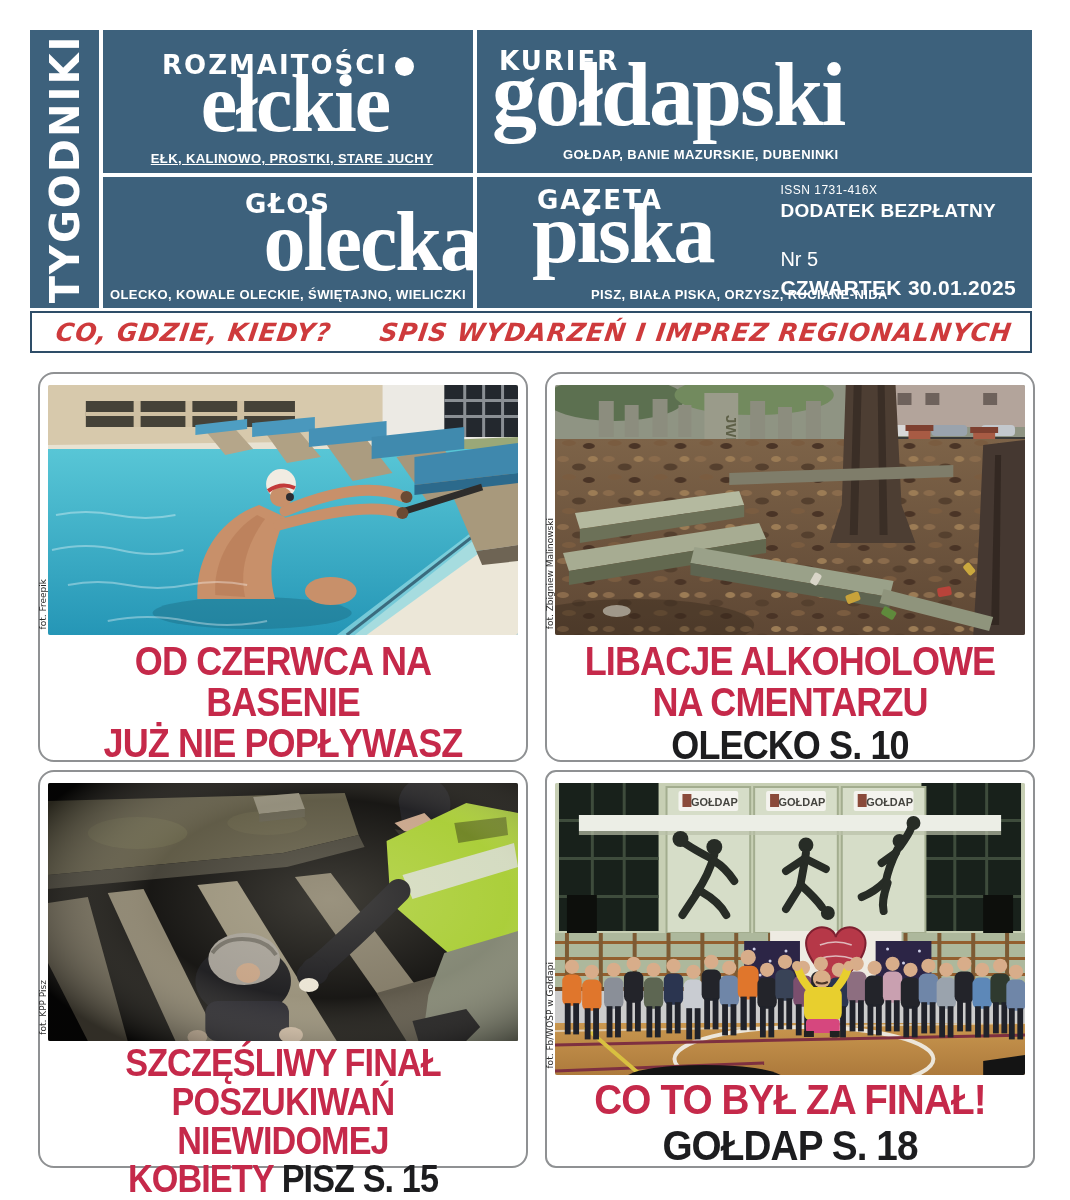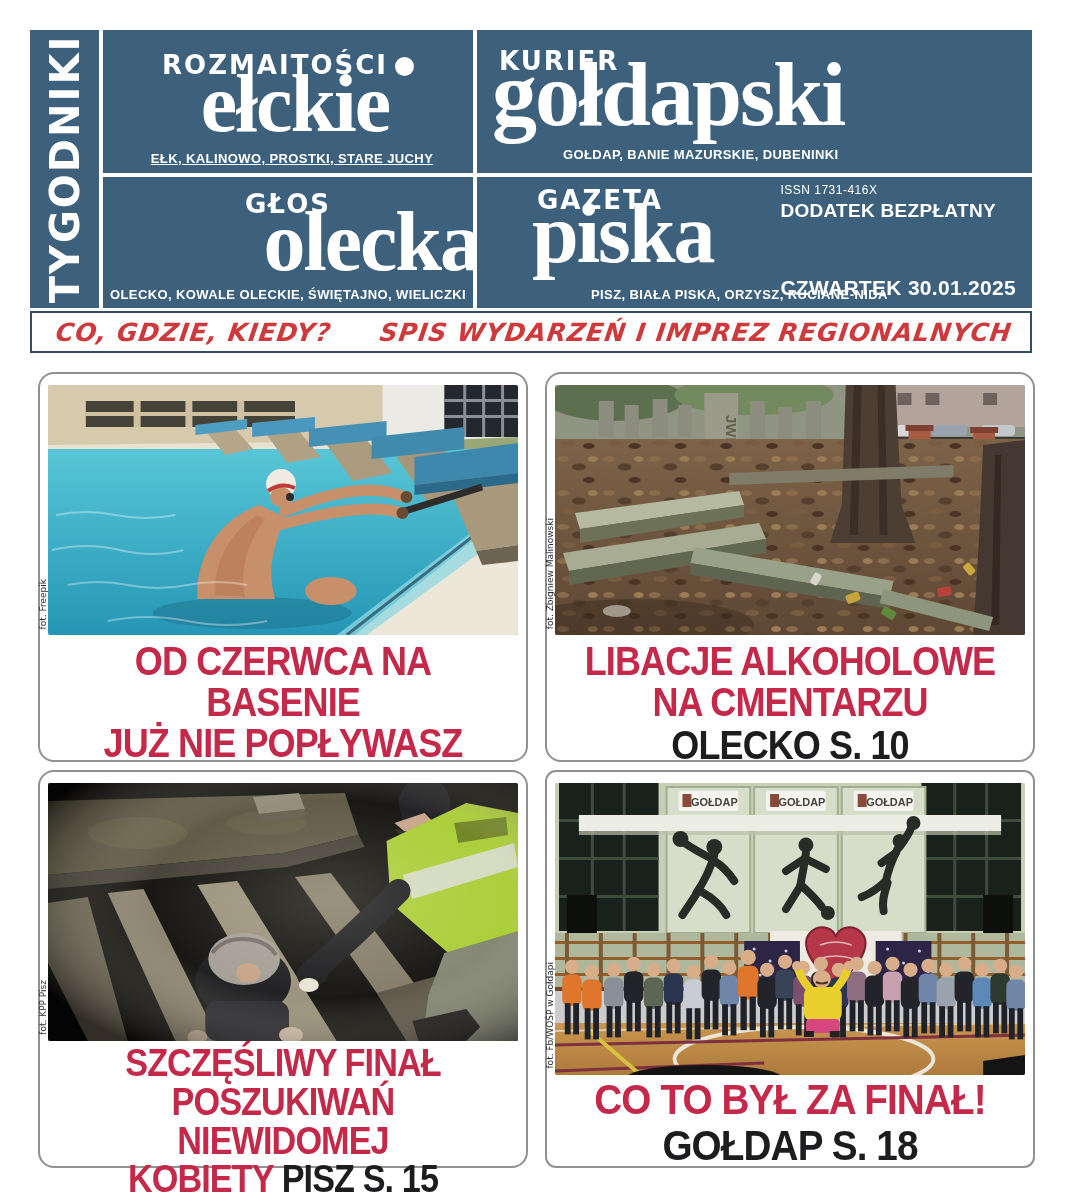--- a/index.html
+++ b/index.html
@@ -105,20 +105,21 @@
       <div class="coverage">OLECKO, KOWALE OLECKIE, ŚWIĘTAJNO, WIELICZKI</div>
     </div>
     <div class="cell cell-piska">
       <div class="kicker">GAZETA</div>
       <div class="mast-name">piska</div>
       <div class="coverage">PISZ, BIAŁA PISKA, ORZYSZ, RUCIANE-NIDA</div>
       <div class="issue">
         <div class="issn">ISSN 1731-416X</div>
         <div class="supp">DODATEK BEZPŁATNY</div>
         <div class="sp"></div>
+        <div class="nr">Nr 5</div>
         <div class="date">CZWARTEK 30.01.2025</div>
       </div>
     </div>
     <div class="vdiv"></div>
     <div class="hdiv"></div>
   </div>
 </div>
 
 <div class="banner">
   <span>CO, GDZIE, KIEDY?</span>

